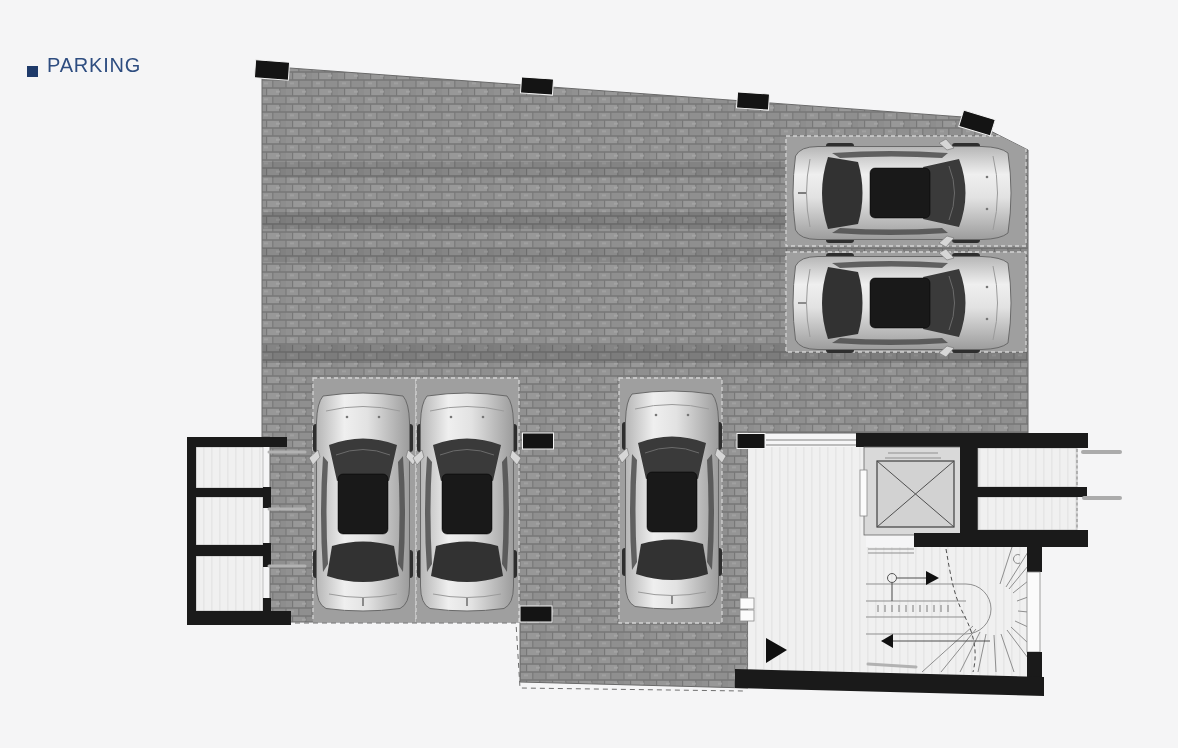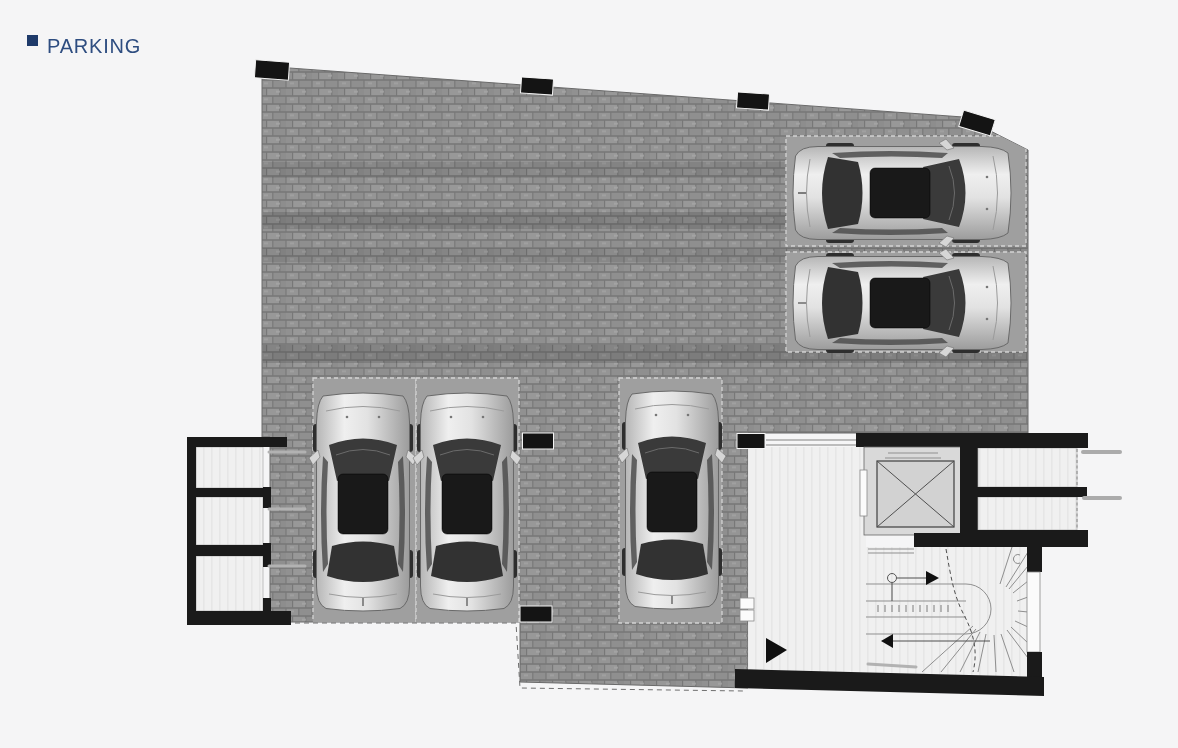--- a/index.html
+++ b/index.html
@@ -1,20 +1,20 @@
 <!DOCTYPE html>
 <html><head>
 <meta charset="utf-8">
 <style>
   html,body{margin:0;padding:0;}
   body{
     width:1178px;height:748px;background:#f5f5f6;overflow:hidden;
     font-family:"Liberation Sans", sans-serif;position:relative;
   }
-  .hdr{position:absolute;left:27px;top:35px;display:flex;align-items:flex-start;z-index:5;}
+  .hdr{position:absolute;left:27px;top:54px;display:flex;align-items:flex-end;z-index:5;}
   .bullet{width:11px;height:11px;background:#1e3a6a;display:inline-block;margin-right:9px;}
   .title{font-size:20px;font-weight:500;color:#2e4d80;letter-spacing:0.8px;}
   #plan-svg{position:absolute;left:0;top:0;}
   .wall{fill:#1a1a1a;}
   .stall{fill:#9f9f9f;stroke:#d4d4d4;stroke-width:1.3;stroke-dasharray:4 3;}
   .column{fill:#141414;stroke:#f4f4f4;stroke-width:1;}
   .room{stroke:#a8a8a8;stroke-width:0.7;}
   .gray-line{stroke:#ababab;stroke-width:4;stroke-linecap:round;fill:none;}
   .gray-line3{stroke:#b2b2b2;stroke-width:3;stroke-linecap:round;fill:none;}
   .thin{stroke:#8f8f8f;stroke-width:1;fill:none;}

